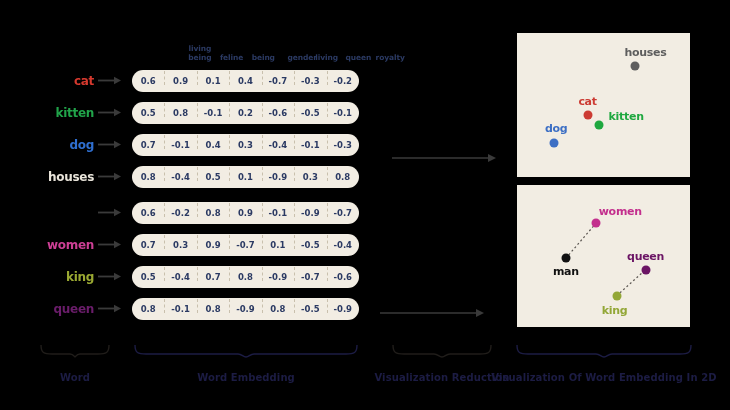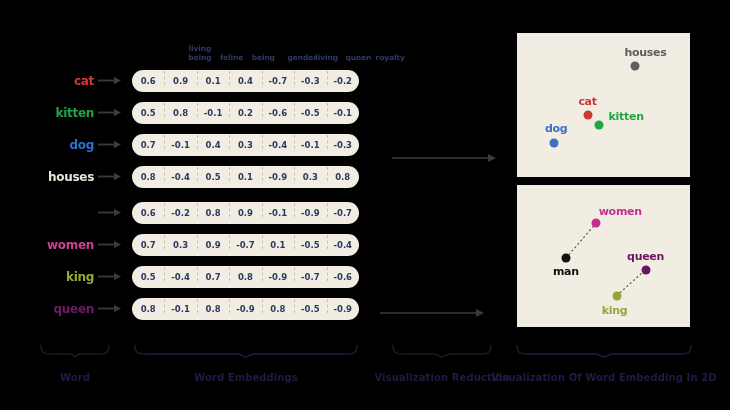--- a/index.html
+++ b/index.html
@@ -303,21 +303,21 @@
     </div>
 
   <svg class="brace" style="left:40px; top:344px; width:70px; height:14px;" viewBox="0 0 70 14" preserveAspectRatio="none">
     <path d="M1,1 C1,9 4,10 12,10 L30,10 C34,10 34,13 35,13 C36,13 36,10 40,10 L58,10 C66,10 69,9 69,1" fill="none" stroke="#201d1a" stroke-width="1.4"></path>
   </svg>
   <div class="caption" style="left:75px; top:372px;">Word</div>
 
   <svg class="brace" style="left:134px; top:344px; width:224px; height:14px;" viewBox="0 0 224 14" preserveAspectRatio="none">
     <path d="M1,1 C1,9 4,10 12,10 L104,10 C108,10 109,13 112,13 C115,13 116,10 120,10 L212,10 C220,10 223,9 223,1" fill="none" stroke="#1c1c44" stroke-width="1.4"></path>
   </svg>
-  <div class="caption" style="left:246px; top:372px;">Word Embeddings</div>
+  <div class="caption" style="left:246px; top:372px;">Word Embedding</div>
 
   <svg class="brace" style="left:392px; top:344px; width:100px; height:14px;" viewBox="0 0 100 14" preserveAspectRatio="none">
     <path d="M1,1 C1,9 4,10 12,10 L42,10 C46,10 47,13 50,13 C53,13 54,10 58,10 L88,10 C96,10 99,9 99,1" fill="none" stroke="#201d1a" stroke-width="1.4"></path>
   </svg>
   <div class="caption" style="left:442px; top:372px;">Visualization Reduction</div>
 
   <svg class="brace" style="left:516px; top:344px; width:176px; height:14px;" viewBox="0 0 176 14" preserveAspectRatio="none">
     <path d="M1,1 C1,9 4,10 12,10 L80,10 C84,10 85,13 88,13 C91,13 92,10 96,10 L164,10 C172,10 175,9 175,1" fill="none" stroke="#1c1c44" stroke-width="1.4"></path>
   </svg>
   <div class="caption" style="left:604px; top:372px;">Visualization Of Word Embedding In 2D</div>

